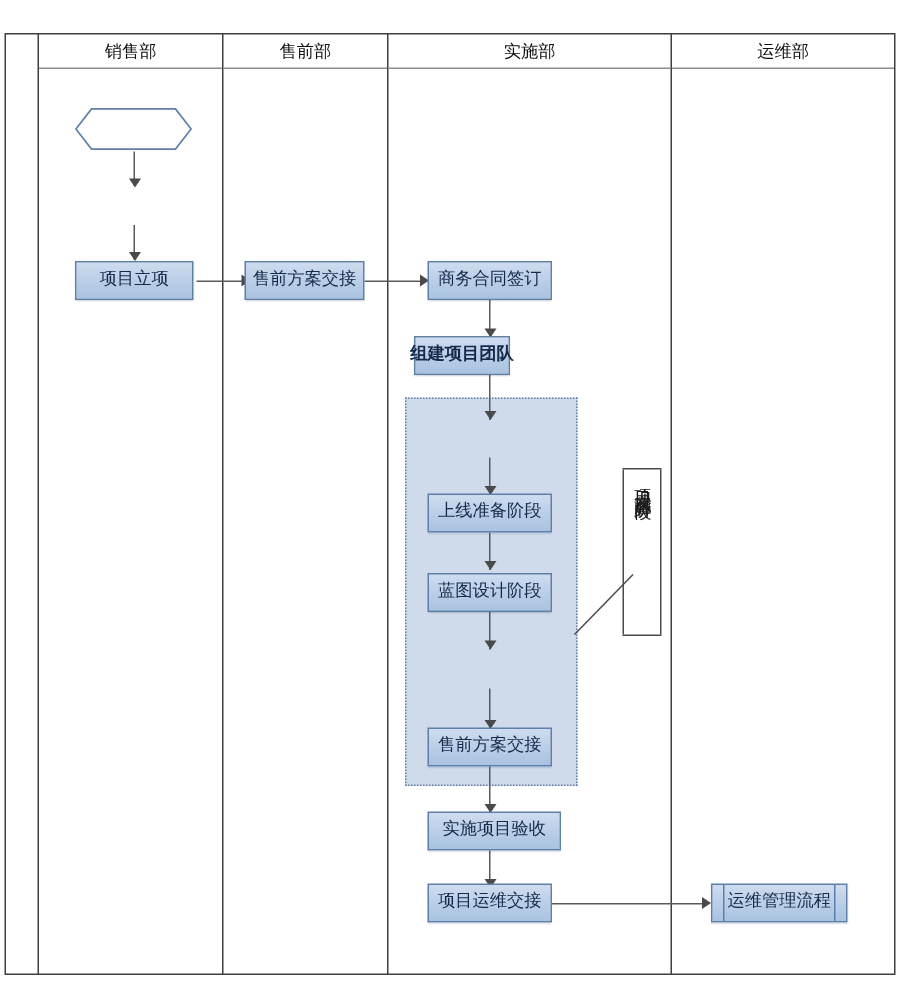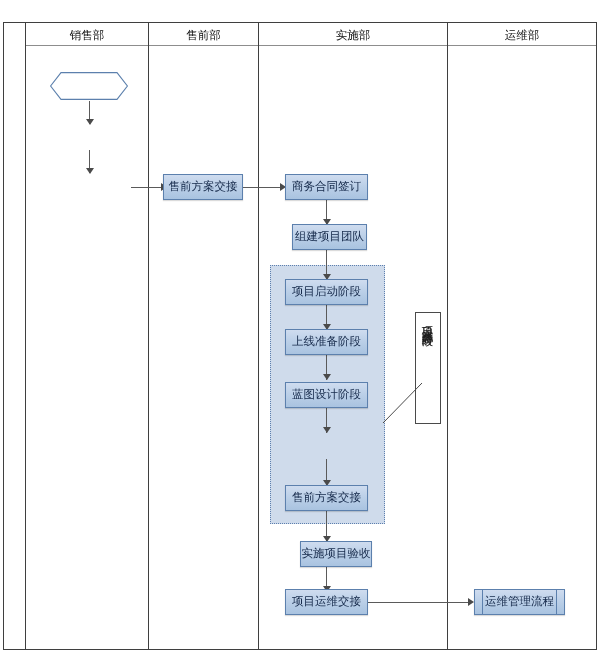--- a/index.html
+++ b/index.html
@@ -224,37 +224,37 @@
   <div class="arrow-down" style="left:323px; top:586px;"></div>
 
   <div class="conn h" style="left:368px; top:602px; width:103px;"></div>
   <div class="arrow-right" style="left:468px; top:598px;"></div>
 
   <svg class="leader" style="left:50px; top:72px; width:78px; height:28px;" viewBox="0 0 78 28">
     <polygon points="11,0.6 67,0.6 77.4,14 67,27.4 11,27.4 0.6,14" fill="none" stroke="#5c80ad" stroke-width="1.1"></polygon>
   </svg>
 
 
+  <div class="node" style="left:50px; top:174px; width:79px; height:26px;">项目立项</div>
 
   <div class="node" style="left:163px; top:174px; width:80px; height:26px;">售前方案交接</div>
 
   <div class="node" style="left:285px; top:174px; width:83px; height:26px;">商务合同签订</div>
 
-  <div class="node" style="left:292px; top:224px; width:75px; height:26px;">组建项目团队</div>
-
-  <div class="node" style="left:285px; top:279px; width:83px; height:26px;">项目启动阶段</div>
+  <div class="node" style="left:276px; top:224px; width:64px; height:26px;font-weight:bold;">组建项目团队</div>
+
 
   <div class="node" style="left:285px; top:329px; width:83px; height:26px;">上线准备阶段</div>
 
   <div class="node" style="left:285px; top:382px; width:83px; height:26px;">蓝图设计阶段</div>
 
 
   <div class="node" style="left:285px; top:485px; width:83px; height:26px;">售前方案交接</div>
 
-  <div class="node" style="left:300px; top:541px; width:72px; height:26px;">实施项目验收</div>
+  <div class="node" style="left:285px; top:541px; width:89px; height:26px;">实施项目验收</div>
 
   <div class="node" style="left:285px; top:589px; width:83px; height:26px;">项目运维交接</div>
 
   <div class="node predefined" style="left:474px; top:589px; width:91px; height:26px;">
     <span class="pp-bar" style="left:7px;"></span>
     <span class="pp-bar" style="right:7px;"></span>
     <span>运维管理流程</span>
   </div>
 
   <svg class="leader" style="left:383px; top:382px; width:40px; height:42px;" viewBox="0 0 40 42">

